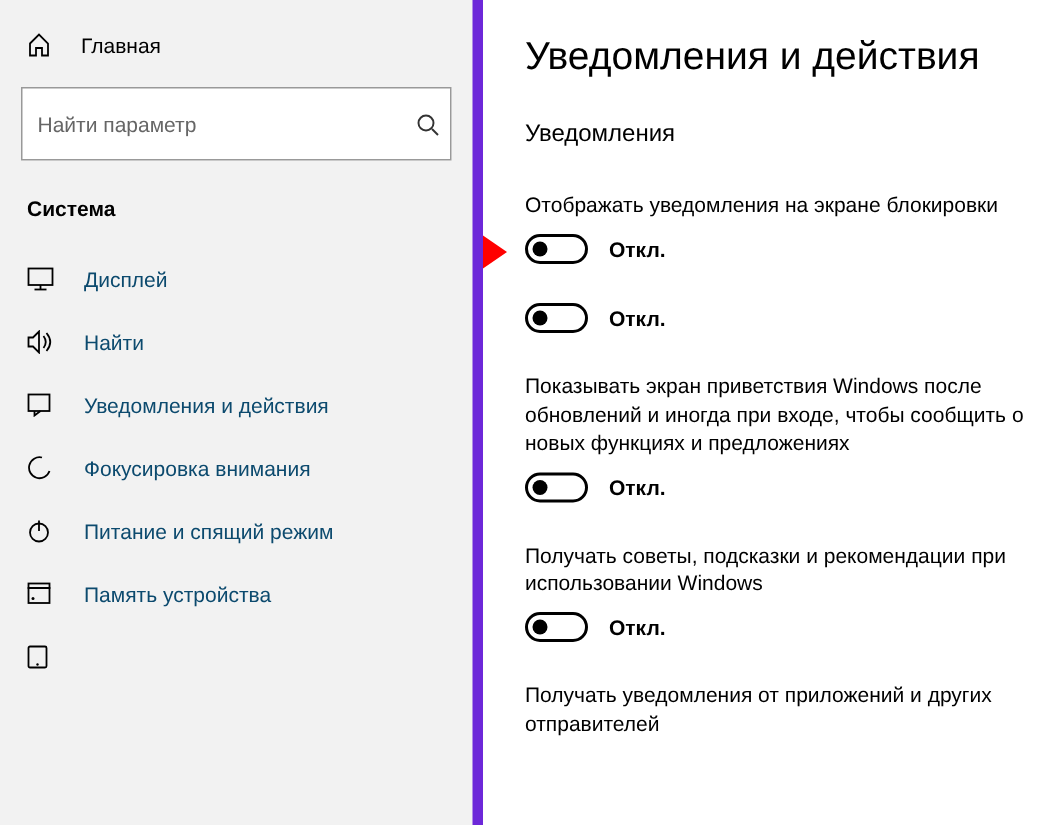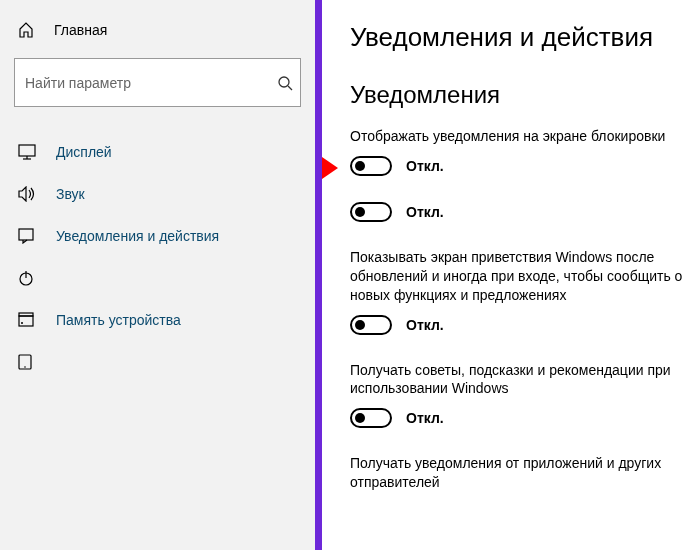--- a/index.html
+++ b/index.html
@@ -10,21 +10,21 @@
   .search-wrap { margin: 0 14px 24px 14px; position: relative; }
   .search-input { width: 100%; height: 49px; background: #fff; border: 1px solid #999; padding: 0 34px 0 10px; font-size: 14px; font-family: inherit; color: #000000; }
   .search-input::placeholder { color: #666; }
   .search-icon { position: absolute; right: 8px; top: 50%; transform: translateY(-50%); color: #333; }
   .category-label { font-weight: 600; font-size: 14px; padding: 0 18px; margin-bottom: 18px; }
   .nav-item { display: flex; align-items: center; height: 42px; padding: 0 18px; cursor: pointer; }
   .nav-item .icon { width: 18px; text-align: center; margin-right: 20px; color: #333; font-size: 15px; }
   .nav-item .label { font-size: 14px; color: #0c4a6e; }
   .main { flex: 1; height: 100%; padding: 22px 10px 0 28px; overflow: hidden; position: relative; }
   .page-title { font-size: 26px; font-weight: 400; margin-bottom: 28px; }
-  .section-title { font-size: 24px; font-weight: 400; margin-bottom: 18px; }
+  .section-title { font-size: 16px; font-weight: 400; margin-bottom: 28px; }
   .setting { margin-bottom: 26px; }
   .setting-desc { font-size: 14px; line-height: 1.35; margin-bottom: 10px; color: #000; }
   .toggle-row { display: flex; align-items: center; font-weight: bold; }
   .toggle { width: 42px; height: 20px; border: 2px solid #000; border-radius: 10px; position: relative; background: #fff; flex-shrink: 0; }
   .toggle .knob { position: absolute; width: 10px; height: 10px; border-radius: 50%; background: #000; top: 3px; left: 3px; }
   .toggle-state { margin-left: 14px; font-size: 14px; }
   .arrow-callout { position: absolute; width: 60px; height: 36px; left: -42px; top: 150px; z-index: 5; }
   svg { display: block; }
 </style>
 </head>
@@ -43,61 +43,71 @@
   <div class="search-wrap">
     <input class="search-input" placeholder="Найти параметр" style="">
     <span class="search-icon">
       <svg width="16" height="16" viewBox="0 0 16 16">
           <circle cx="7" cy="7" r="5" fill="none" stroke="#333" stroke-width="1.3"></circle>
           <line x1="11" y1="11" x2="15" y2="15" stroke="#333" stroke-width="1.3"></line>
         </svg>
     </span>
   </div>
 
+  <div class="category-label">Система</div>
 
   <div class="nav-item">
     <span class="icon">
       <svg width="18" height="16" viewBox="0 0 18 16">
           <rect x="1" y="1" width="16" height="11" fill="none" stroke="#000" stroke-width="1.2"></rect>
           <line x1="5" y1="15" x2="13" y2="15" stroke="#000" stroke-width="1.2"></line>
           <line x1="9" y1="12" x2="9" y2="15" stroke="#000" stroke-width="1.2"></line>
         </svg>
     </span>
     <span class="label">Дисплей</span>
   </div>
 
   <div class="nav-item">
     <span class="icon">
       <svg width="18" height="16" viewBox="0 0 18 16">
           <path d="M1 5 L4 5 L8 1 L8 15 L4 11 L1 11 Z" fill="none" stroke="#000" stroke-width="1.2"></path>
           <path d="M11 4 Q14 8 11 12" fill="none" stroke="#000" stroke-width="1.2"></path>
           <path d="M13 2 Q18 8 13 14" fill="none" stroke="#000" stroke-width="1.2"></path>
         </svg>
     </span>
-    <span class="label">Звук</span>
+    <span class="label">Найти</span>
   </div>
 
   <div class="nav-item">
     <span class="icon">
       <svg width="16" height="16" viewBox="0 0 16 16">
           <rect x="1" y="1" width="14" height="11" fill="none" stroke="#000" stroke-width="1.2"></rect>
           <path d="M5 12 L5 15 L9 12" fill="none" stroke="#000" stroke-width="1.2"></path>
         </svg>
     </span>
     <span class="label">Уведомления и действия</span>
   </div>
 
+  <div class="nav-item">
+    <span class="icon">
+      <svg width="16" height="16" viewBox="0 0 16 16">
+          <path d="M10 1 A7 7 0 1 0 15 10" fill="none" stroke="#000" stroke-width="1.2"></path>
+        </svg>
+    </span>
+    <span class="label">Фокусировка внимания</span>
+  </div>
 
   <div class="nav-item">
     <span class="icon">
       <svg width="16" height="16" viewBox="0 0 16 16">
           <circle cx="8" cy="9" r="6" fill="none" stroke="#000" stroke-width="1.2"></circle>
           <line x1="8" y1="1" x2="8" y2="8" stroke="#000" stroke-width="1.2"></line>
         </svg>
     </span>
+    <span class="label">Питание и спящий режим</span>
   </div>
 
 
   <div class="nav-item">
     <span class="icon">
       <svg width="16" height="16" viewBox="0 0 16 16">
           <rect x="1" y="4" width="14" height="10" fill="none" stroke="#000" stroke-width="1.2"></rect>
           <rect x="1" y="1" width="14" height="3" fill="none" stroke="#000" stroke-width="1.2"></rect>
           <circle cx="4" cy="11" r="1" fill="#000"></circle>
         </svg>

